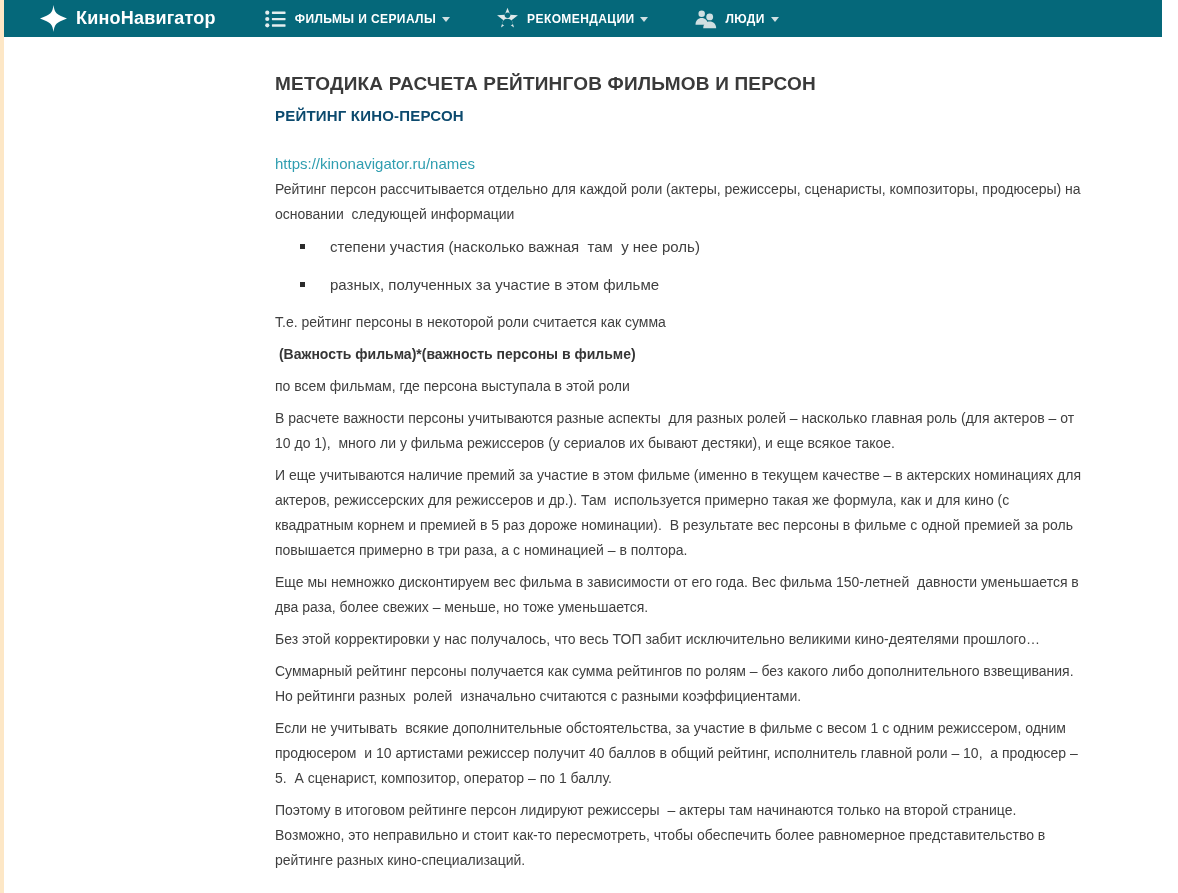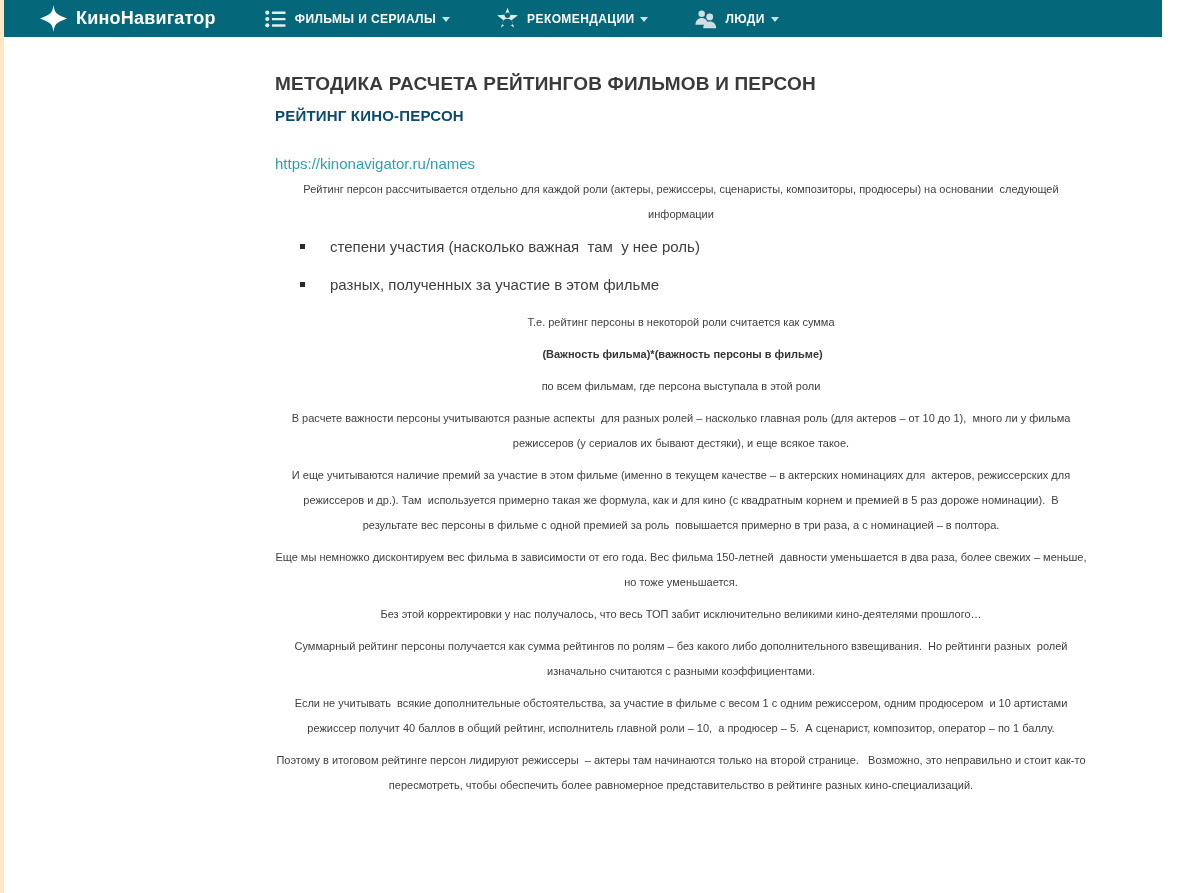--- a/index.html
+++ b/index.html
@@ -58,23 +58,22 @@
   .doc-subtitle {
     font-size: 15px; font-weight: 700; color: #0c4a6e; letter-spacing: 0.2px;
     margin-bottom: 31px;
   }
   .doc-link {
     display: inline-block;
     font-size: 15px; color: #2f9eb0; text-decoration: none;
     margin-bottom: 5px; cursor: pointer;
   }
   .doc p {
-    font-size: 11px; line-height: 25px; margin-bottom: 7px;
+    font-size: 14px; line-height: 25px; margin-bottom: 7px;
     white-space: pre-wrap;
-    text-align: center;
   }
   .doc p.bold { font-weight: 700; color: #363636; }
   .doc ul { list-style: none; margin: 6px 0 6px 0; }
   .doc li {
     position: relative; padding-left: 55px; margin-bottom: 13px;
     font-size: 15px; line-height: 25px; white-space: pre-wrap;
   }
   .doc li::before {
     content: ""; position: absolute; left: 25px; top: 10px;
     width: 5px; height: 5px; background: #2b2b2b;

